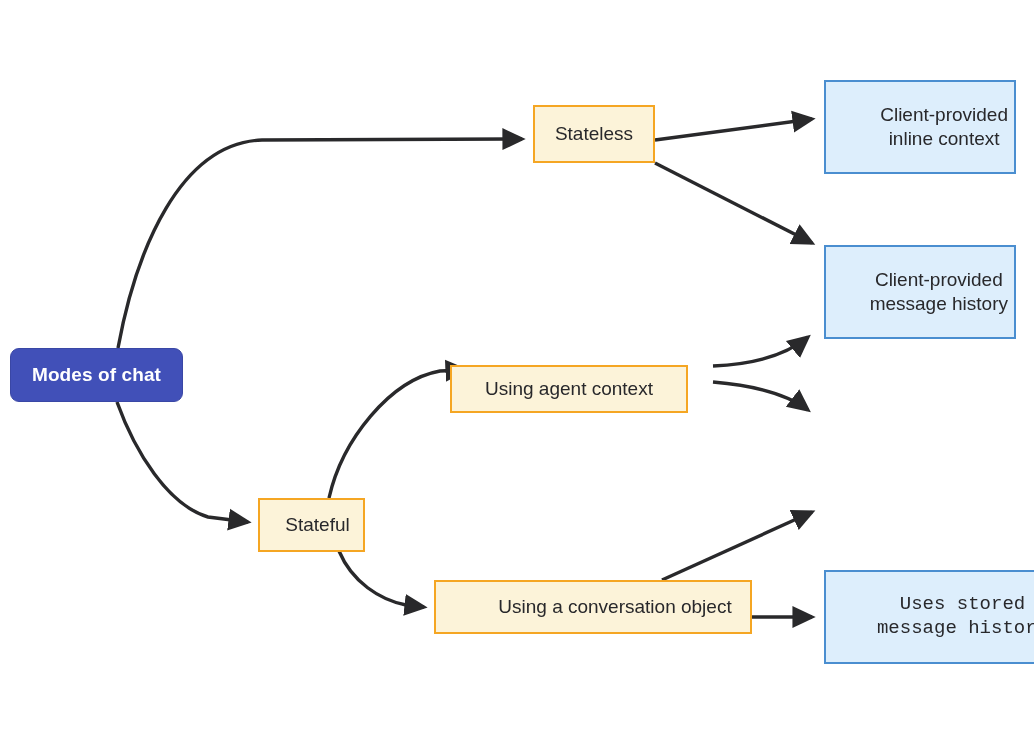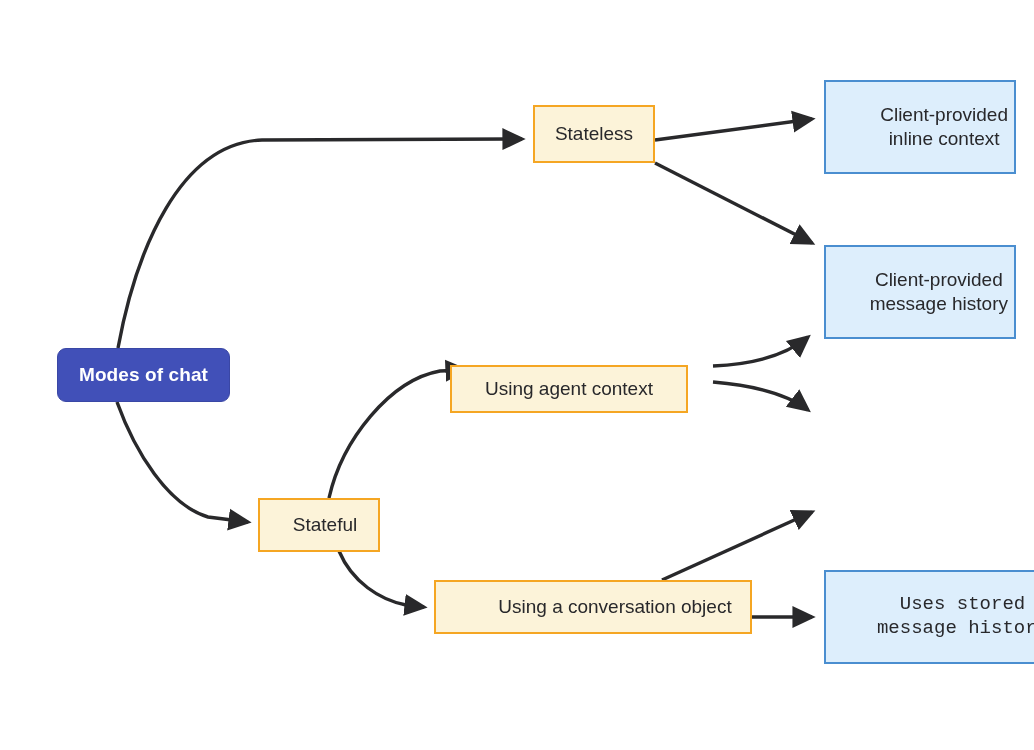--- a/index.html
+++ b/index.html
@@ -35,21 +35,20 @@
     z-index: 2;
   }
   .node-root {
     background: #4150b8;
     border: 1px solid #3a47a5;
     border-radius: 9px;
     color: #ffffff;
     font-weight: bold;
     font-size: 19px;
     letter-spacing: 0.1px;
-    margin-left: 47px;
   }
   .node-branch {
     background: #fcf3d9;
     border: 2px solid #f5a623;
     color: #28282b;
     font-size: 19px;
   }
   .node-leaf {
     background: #ddeefc;
     border: 2px solid #4a8ed0;
@@ -100,21 +99,21 @@
   </svg>
 
   <div class="node node-root" style="left:10px; top:348px; width:173px; height:54px;">
     <span class="node-label">Modes of chat</span>
   </div>
 
   <div class="node node-branch" style="left:533px; top:105px; width:122px; height:58px;">
     <span class="node-label">Stateless</span>
   </div>
 
-  <div class="node node-branch" style="left:258px; top:498px; width:122px; height:54px;padding-left:12px;">
+  <div class="node node-branch" style="left:258px; top:498px; width:107px; height:54px;padding-left:12px;">
     <span class="node-label">Stateful</span>
   </div>
 
   <div class="node node-branch" style="left:450px; top:345px; width:238px; height:48px;margin-top:20px;">
     <span class="node-label">Using agent context</span>
   </div>
 
   <div class="node node-branch" style="left:434px; top:580px; width:318px; height:54px;padding-left:44px;">
     <span class="node-label">Using a conversation object</span>
   </div>

